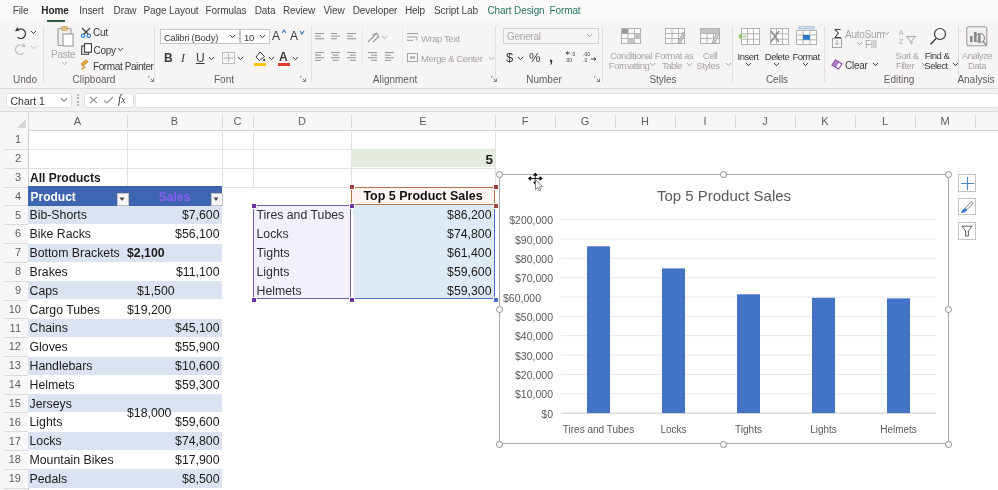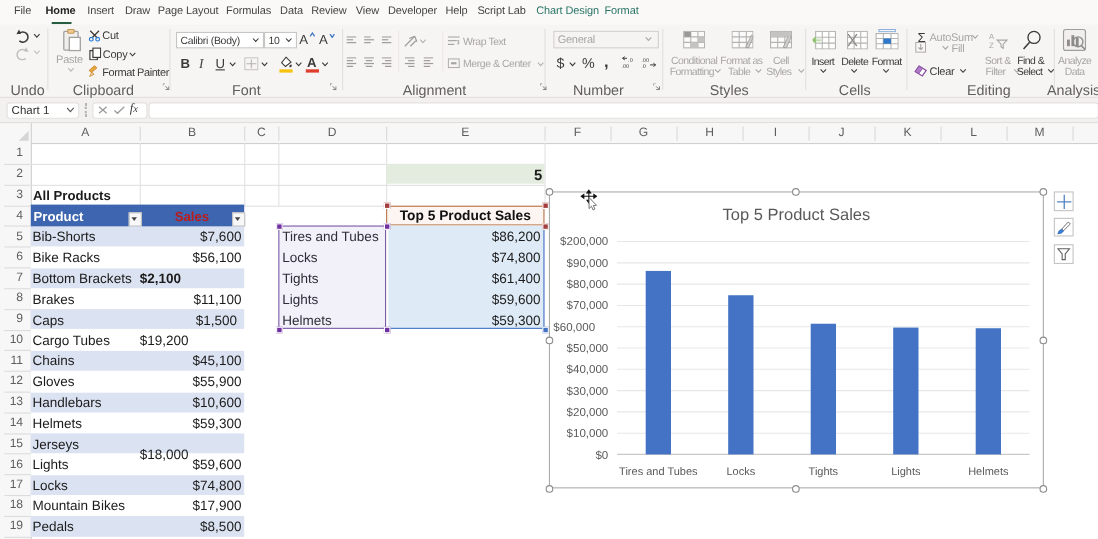--- a/index.html
+++ b/index.html
@@ -1,18 +1,18 @@
 <!DOCTYPE html>
 <html><head><meta charset="utf-8">
 <style>
  html,body{margin:0;padding:0;width:998px;height:490px;overflow:hidden;
    font-family:"Liberation Sans",sans-serif;background:#fff;}
  .ab{position:absolute;}
  .sep{position:absolute;width:1px;background:#e2e0de;top:26px;height:56px;}
- .grp{position:absolute;font-size:13px;color:#605e5c;transform:translateX(-50%);top:73.5px;white-space:nowrap;}
+ .grp{position:absolute;font-size:10px;color:#605e5c;transform:translateX(-50%);top:73.5px;white-space:nowrap;}
  .tab{position:absolute;font-size:10px;letter-spacing:-0.1px;color:#444;transform:translateX(-50%);top:5px;white-space:nowrap;}
  .rbt{position:absolute;font-size:10px;letter-spacing:-0.25px;color:#3b3a39;white-space:nowrap;}
  .rbg{position:absolute;font-size:10px;letter-spacing:-0.25px;color:#a8a6a4;white-space:nowrap;}
  .rbc{position:absolute;font-size:9.5px;letter-spacing:-0.5px;color:#a8a6a4;white-space:nowrap;transform:translateX(-50%);}
  .rbcd{position:absolute;font-size:9.5px;letter-spacing:-0.5px;color:#3b3a39;white-space:nowrap;transform:translateX(-50%);}
  .hl{position:absolute;background:#e1e1e1;height:1px;}
  .vl{position:absolute;background:#e1e1e1;width:1px;}
  .cn{position:absolute;font-size:11px;color:#5e5e5e;}
  .cell{position:absolute;font-size:12.3px;color:#1b1b1b;white-space:nowrap;}
 </style></head><body>
@@ -445,42 +445,42 @@
 <div class="vl" style="left:222px;top:130px;height:56.5px;"></div>
 <div class="vl" style="left:253px;top:130px;height:56.5px;"></div>
 <div class="vl" style="left:351px;top:130px;height:56.5px;"></div>
 <div class="vl" style="left:495px;top:130px;height:56.5px;"></div>
 <div class="ab" style="left:351px;top:149.3px;width:144px;height:17.8px;background:#e3ecdf;"></div>
 <div class="cell" style="left:351px;top:152.3px;width:142px;text-align:right;font-weight:bold;font-size:13.5px;">5</div>
 <div class="cell" style="left:30px;top:170.9px;font-weight:bold;font-size:12px;">All Products</div>
 <div class="ab" style="left:28px;top:186.5px;width:193.5px;height:301.3px;background:#fff;"></div>
 <div class="ab" style="left:28px;top:186.0px;width:194px;height:19.8px;background:#3e66b0;"></div>
 <div class="cell" style="left:30.5px;top:189.7px;color:#fff;font-weight:bold;font-size:12px;">Product</div>
-<div class="cell" style="left:127px;width:95px;text-align:center;top:189.7px;color:#b91c1c;font-weight:bold;font-size:12px;">Sales</div>
+<div class="cell" style="left:127px;width:95px;text-align:center;top:189.7px;color:#8b5cf6;font-weight:bold;font-size:12px;">Sales</div>
 <div class="ab" style="left:116.5px;top:193.49px;width:10.5px;height:10.5px;background:#f8f8f8;border:0.5px solid #c0c0c0;"></div>
 <svg class="ab" style="left:119.0px;top:196.99px;" width="6" height="5" viewBox="0 0 6 5">
     <path d="M0.5 0.5 L3 4 L5.5 0.5 Z" fill="#444"></path>
   </svg>
 <div class="ab" style="left:210.5px;top:193.49px;width:10.5px;height:10.5px;background:#f8f8f8;border:0.5px solid #c0c0c0;"></div>
 <svg class="ab" style="left:213.0px;top:196.99px;" width="6" height="5" viewBox="0 0 6 5">
     <path d="M0.5 0.5 L3 4 L5.5 0.5 Z" fill="#444"></path>
   </svg>
 <div class="ab" style="left:28px;top:205.8px;width:194px;height:18.3px;background:#dbe2f1;"></div>
 <div class="cell" style="left:29.5px;top:208.3px;">Bib-Shorts</div>
 <div class="cell" style="left:127px;width:92.5px;text-align:right;top:208.3px;">$7,600</div>
 <div class="cell" style="left:29.5px;top:227.1px;">Bike Racks</div>
 <div class="cell" style="left:127px;width:92.5px;text-align:right;top:227.1px;">$56,100</div>
 <div class="ab" style="left:28px;top:243.5px;width:194px;height:18.3px;background:#dbe2f1;"></div>
 <div class="cell" style="left:29.5px;top:246.0px;">Bottom Brackets</div>
 <div class="cell" style="left:127px;width:92.5px;top:246.0px;font-weight:bold;">$2,100</div>
 <div class="cell" style="left:29.5px;top:264.8px;">Brakes</div>
 <div class="cell" style="left:127px;width:92.5px;text-align:right;top:264.8px;">$11,100</div>
 <div class="ab" style="left:28px;top:281.1px;width:194px;height:18.3px;background:#dbe2f1;"></div>
 <div class="cell" style="left:29.5px;top:283.6px;">Caps</div>
-<div class="cell" style="left:123px;width:92.5px;text-align:right;top:283.6px;">$1,500</div>
+<div class="cell" style="left:137px;width:92.5px;top:283.6px;">$1,500</div>
 <div class="cell" style="left:29.5px;top:302.5px;">Cargo Tubes</div>
 <div class="cell" style="left:127px;width:92.5px;text-align:left;top:302.5px;">$19,200</div>
 <div class="ab" style="left:28px;top:318.8px;width:194px;height:18.3px;background:#dbe2f1;"></div>
 <div class="cell" style="left:29.5px;top:321.3px;">Chains</div>
 <div class="cell" style="left:127px;width:92.5px;text-align:right;top:321.3px;">$45,100</div>
 <div class="cell" style="left:29.5px;top:340.1px;">Gloves</div>
 <div class="cell" style="left:127px;width:92.5px;text-align:right;top:340.1px;">$55,900</div>
 <div class="ab" style="left:28px;top:356.5px;width:194px;height:18.3px;background:#dbe2f1;"></div>
 <div class="cell" style="left:29.5px;top:359.0px;">Handlebars</div>
 <div class="cell" style="left:127px;width:92.5px;text-align:right;top:359.0px;">$10,600</div>

